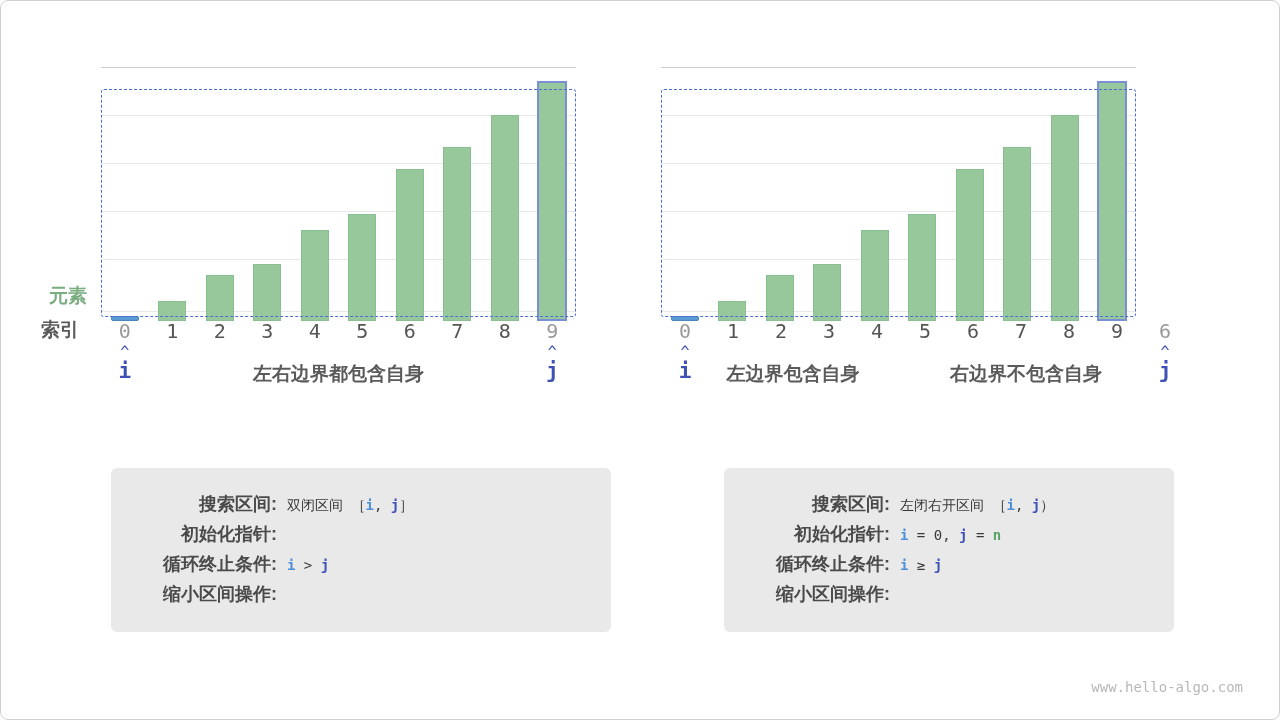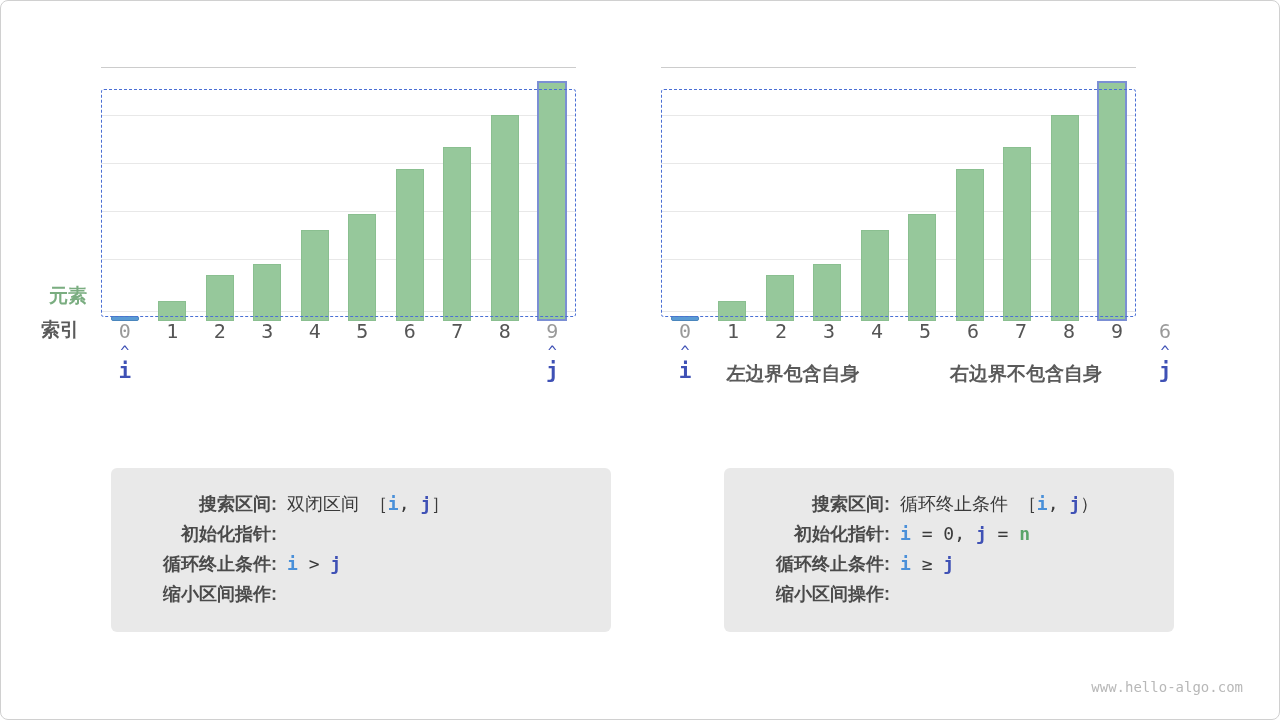--- a/index.html
+++ b/index.html
@@ -206,21 +206,21 @@
   .info-key {
     width: 140px;
     text-align: right;
     font-size: 18px;
     font-weight: bold;
     color: #4a4a4a;
     flex: none;
   }
   .info-val {
     font-family: "DejaVu Sans Mono", monospace;
-    font-size: 18px;
+    font-size: 14px;
     color: #3a3a3a;
     margin-left: 10px;
     white-space: pre;
   }
   .v-i { color: #4a90d9; font-weight: bold; }
   .v-j { color: #3f51b5; font-weight: bold; }
   .v-n { color: #5aa469; font-weight: bold; }
   .v-m { color: #e06c3b; font-weight: bold; }
 
   .watermark {
@@ -317,20 +317,21 @@
         <div class="pointer-cell"></div>
         <div class="pointer-cell"></div>
         <div class="pointer-cell"></div>
         <div class="pointer-cell"></div>
         <div class="pointer-cell"></div>
         <div class="pointer-cell"></div>
         <div class="pointer-cell"></div>
         <div class="pointer-cell">j</div>
       </div>
 
+      <div class="mid-labels one">左右边界都包含自身</div>
     </div>
   </div>
 
   <div class="panel right">
     <div class="chart-area">
       <div class="gridline top" style="top:6px; left:40px; width:475px;"></div>
       <div class="gridline" style="top:54px; left:40px; width:475px;"></div>
       <div class="gridline" style="top:102px; left:40px; width:475px;"></div>
       <div class="gridline" style="top:150px; left:40px; width:475px;"></div>
       <div class="gridline" style="top:198px; left:40px; width:475px;"></div>
@@ -431,21 +432,21 @@
       <div class="info-val"><span class="v-i">i</span><span> &gt; </span><span class="v-j">j</span></div>
     </div>
     <div class="info-line">
       <div class="info-key">缩小区间操作:</div>
     </div>
   </div>
 
   <div class="info-box right">
     <div class="info-line">
       <div class="info-key">搜索区间:</div>
-      <div class="info-val"><span>循环终止条件 ［</span><span class="v-i">i</span><span>, </span><span class="v-j">j</span><span>）</span></div>
+      <div class="info-val"><span>左闭右开区间 ［</span><span class="v-i">i</span><span>, </span><span class="v-j">j</span><span>）</span></div>
     </div>
     <div class="info-line">
       <div class="info-key">初始化指针:</div>
       <div class="info-val"><span class="v-i">i</span><span> = 0, </span><span class="v-j">j</span><span> = </span><span class="v-n">n</span></div>
     </div>
     <div class="info-line">
       <div class="info-key">循环终止条件:</div>
       <div class="info-val"><span class="v-i">i</span><span> ≥ </span><span class="v-j">j</span></div>
     </div>
     <div class="info-line">

